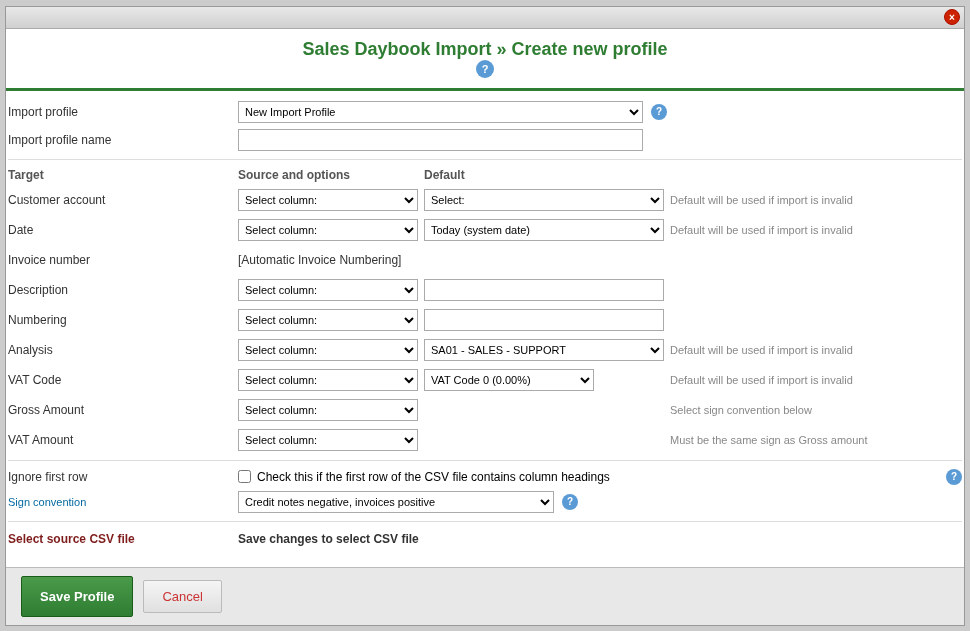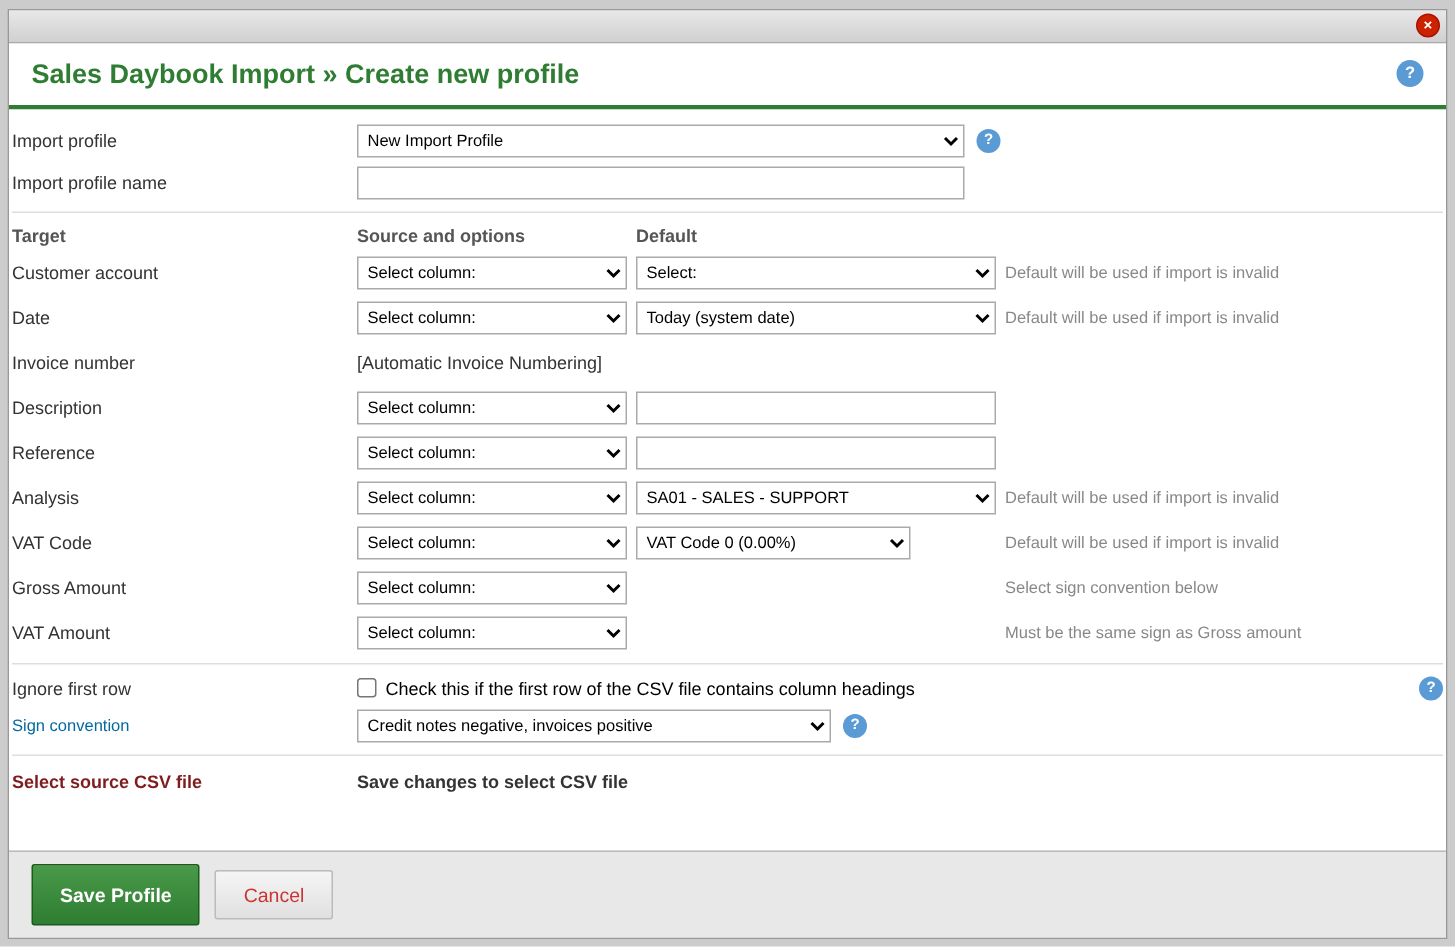--- a/index.html
+++ b/index.html
@@ -45,20 +45,21 @@
       font-weight: bold;
       border: 1px solid #aa1100;
     }
     .header {
       background: white;
       padding: 10px 15px;
       border-bottom: 3px solid #2e7d32;
       display: flex;
       align-items: center;
       justify-content: space-between;
+      flex-direction: column;
     }
     .header h1 {
       font-size: 18px;
       color: #2e7d32;
       font-weight: bold;
     }
     .help-icon {
       width: 18px;
       height: 18px;
       background: #5b9bd5;
@@ -315,21 +316,21 @@
         <select>
           <option>Select column:</option>
         </select>
       </div>
       <div class="default-col">
         <input type="text" style="width: 100%; height: 22px; border: 1px solid rgb(170, 170, 170); font-size: 11px; padding: 1px 4px;">
       </div>
     </div>
 
     <div class="form-row">
-      <div class="label-col">Reference</div>
+      <div class="label-col">Numbering</div>
       <div class="control-col">
         <select>
           <option>Select column:</option>
         </select>
       </div>
       <div class="default-col">
         <input type="text" style="width: 100%; height: 22px; border: 1px solid rgb(170, 170, 170); font-size: 11px; padding: 1px 4px;">
       </div>
     </div>
 
@@ -349,21 +350,21 @@
     </div>
 
     <div class="form-row">
       <div class="label-col">VAT Code</div>
       <div class="control-col">
         <select>
           <option>Select column:</option>
         </select>
       </div>
       <div class="default-col">
-        <select style="width:183px;">
+        <select style="width:170px;">
           <option>VAT Code 0 (0.00%)</option>
         </select>
       </div>
       <div class="note-col">Default will be used if import is invalid</div>
     </div>
 
     <div class="form-row">
       <div class="label-col">Gross Amount</div>
       <div class="control-col">
         <select>

